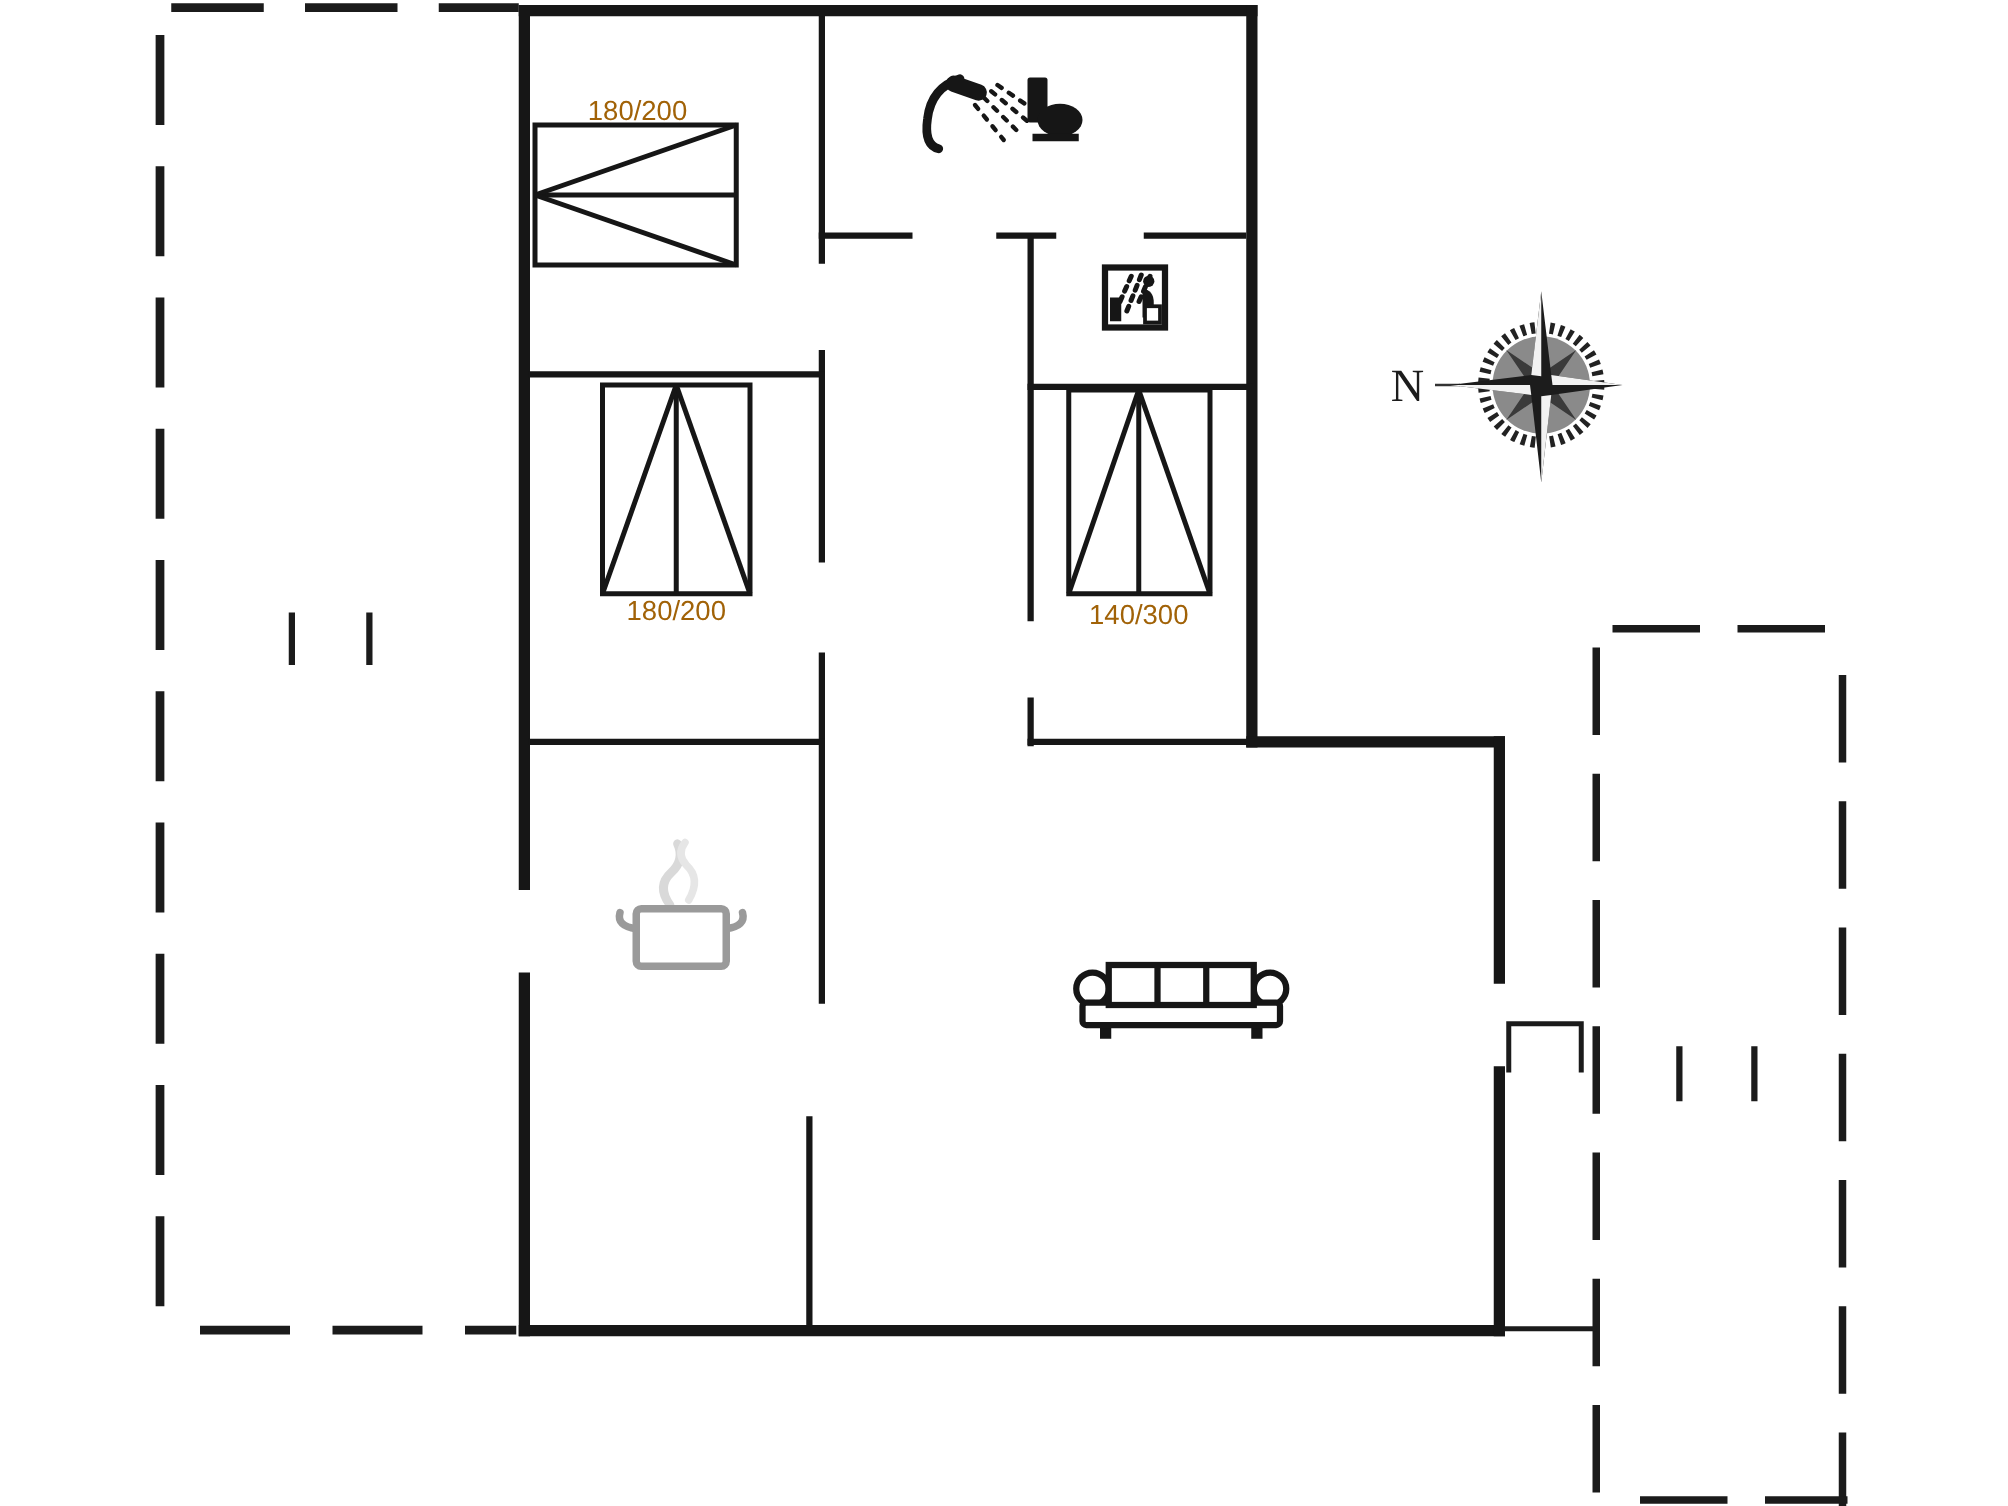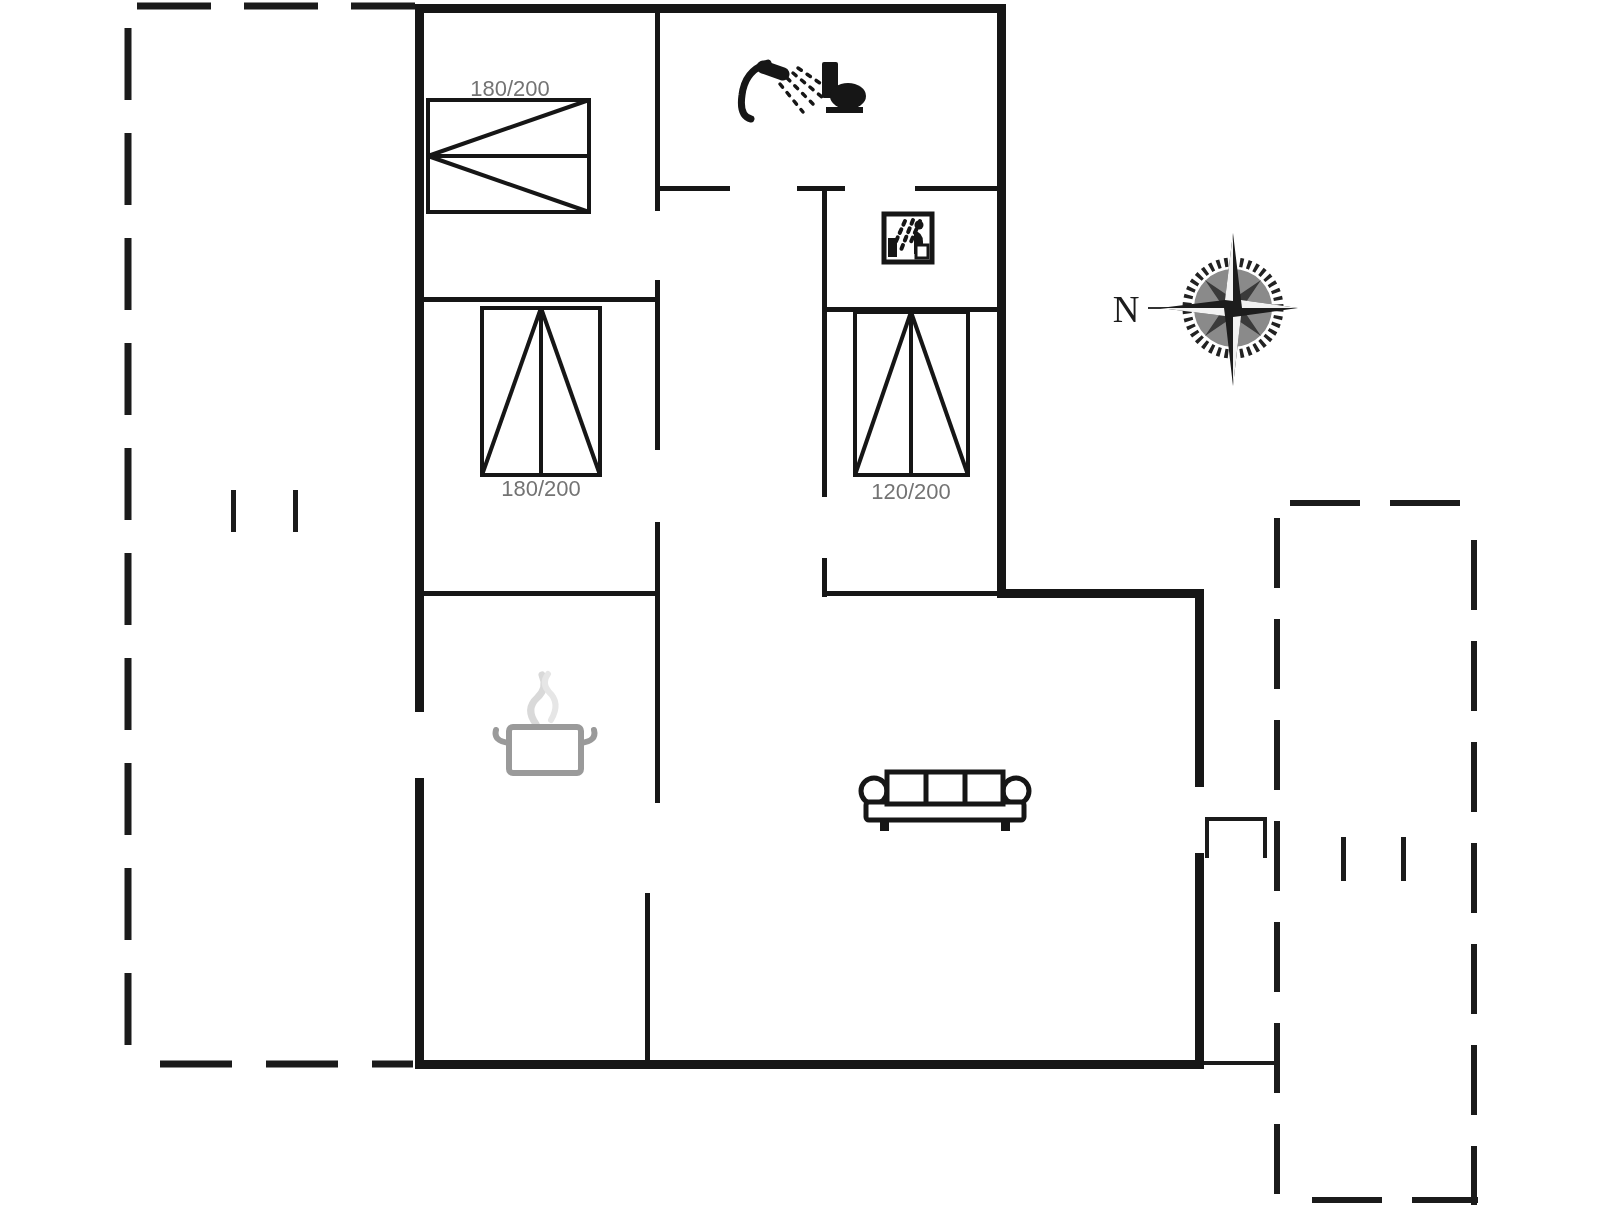--- a/index.html
+++ b/index.html
@@ -1,19 +1,19 @@
 <!DOCTYPE html>
 <html><head>
 <meta charset="utf-8">
 <style>
   html,body{margin:0;padding:0;background:#ffffff;}
   #canvas{position:relative;width:1606px;height:1205px;background:#ffffff;overflow:hidden;
           font-family:"Liberation Sans",sans-serif;}
   #plan-svg{position:absolute;left:0;top:0;}
-  .label{position:absolute;color:#737373;font-size:22px;text-align:center;
+  .label{position:absolute;color:#a16207;font-size:22px;text-align:center;
          font-family:"Liberation Sans",sans-serif;white-space:nowrap;}
   .north{position:absolute;color:#1c1c1c;font-size:37px;text-align:center;
          font-family:"Liberation Serif",serif;}
 </style>
 </head>
 <body>
 
 <div id="canvas">
 
 <svg id="plan-svg" width="1606" height="1205" viewBox="0 0 1606 1205">
@@ -144,17 +144,17 @@
     <path d="M1298 308 L1242 308 L1241 300 Z" fill="#f2f2f2"></path>
     <path d="M1233 386 L1233 317 L1241 316 Z" fill="#f2f2f2"></path>
     <path d="M1160 308 L1224 308 L1225 316 Z" fill="#f2f2f2"></path>
   </g>
 </svg>
 
   <div class="label" style="left:430px;top:76px;width:160px;">180/200</div>
 
   <div class="label" style="left:461px;top:476px;width:160px;">180/200</div>
 
-  <div class="label" style="left:831px;top:479px;width:160px;">120/200</div>
+  <div class="label" style="left:831px;top:479px;width:160px;">140/300</div>
 
   <div class="north" style="left:1104px;top:288px;width:44px;">N</div>
 
 </div>
 
 </body></html>

